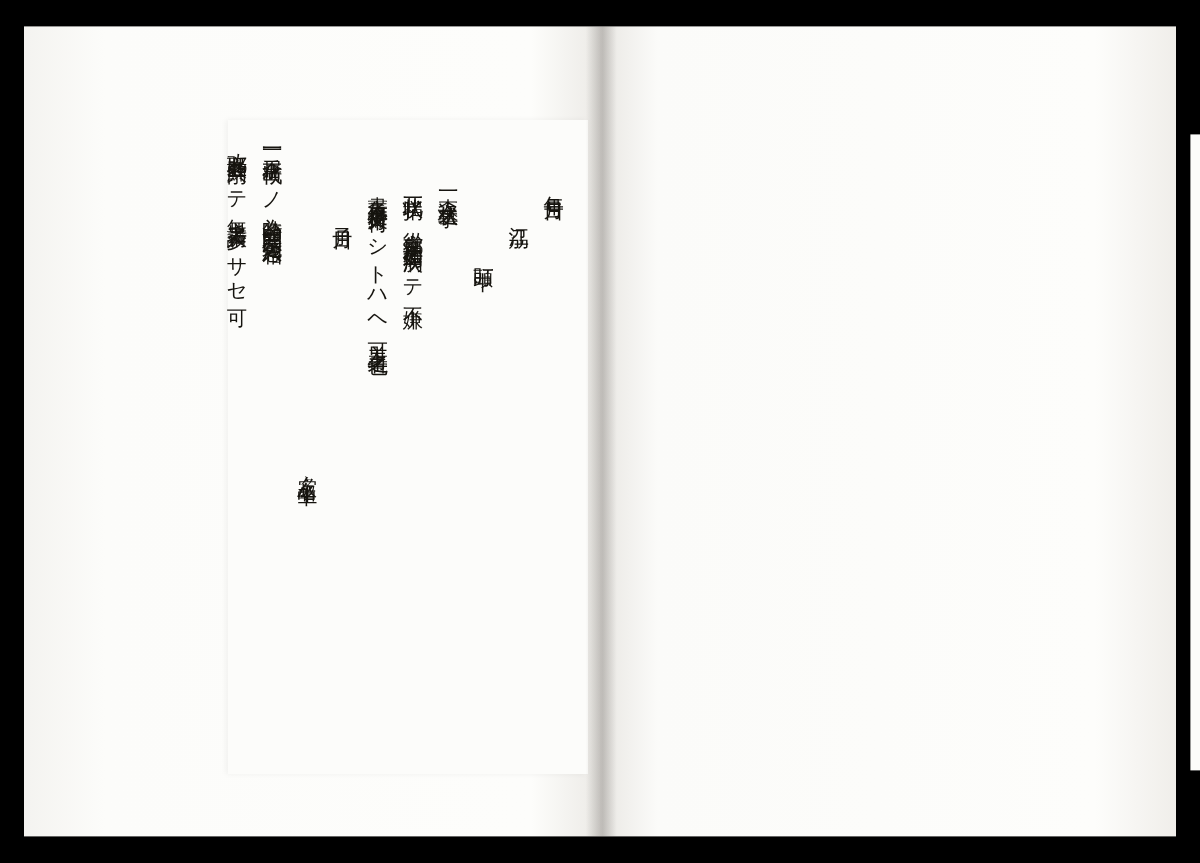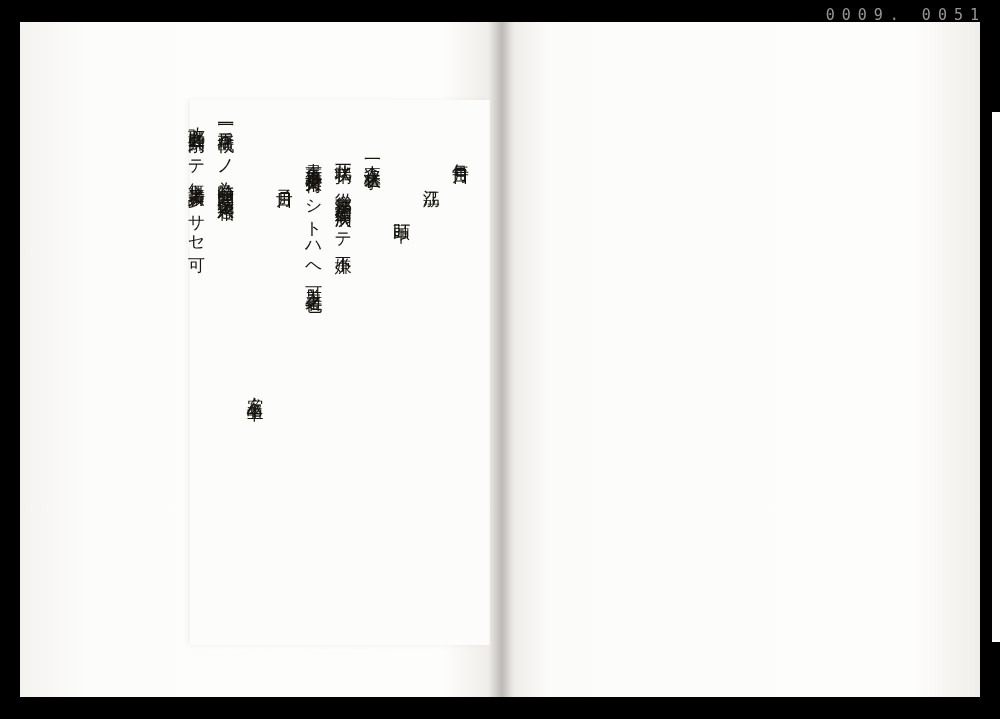--- a/index.html
+++ b/index.html
@@ -118,21 +118,20 @@
   .left-leaf .col.indent-1 { margin-top: 36px; }
   .left-leaf .col.indent-2 { margin-top: 62px; }
   .left-leaf .col.indent-3 { margin-top: 96px; }
   .left-leaf .col.tail { margin-top: 270px; }
 </style>
 </head>
 <body>
 
 <div id="scan">
 
-  <div class="film-code">0009. 0051</div>
 
   <div class="book">
 
     <div class="page left">
       <div class="leaf left-leaf">
         <div class="cols">
           <div class="col">改之耶蘇宗門ニテ無之旨請人夕テサセ可</div>
           <div class="col">一一季居出代リノ為時節之間宗門之儀入念相</div>
           <div class="col tail">寂々名生中</div>
           <div class="col indent-2">子月日</div>

